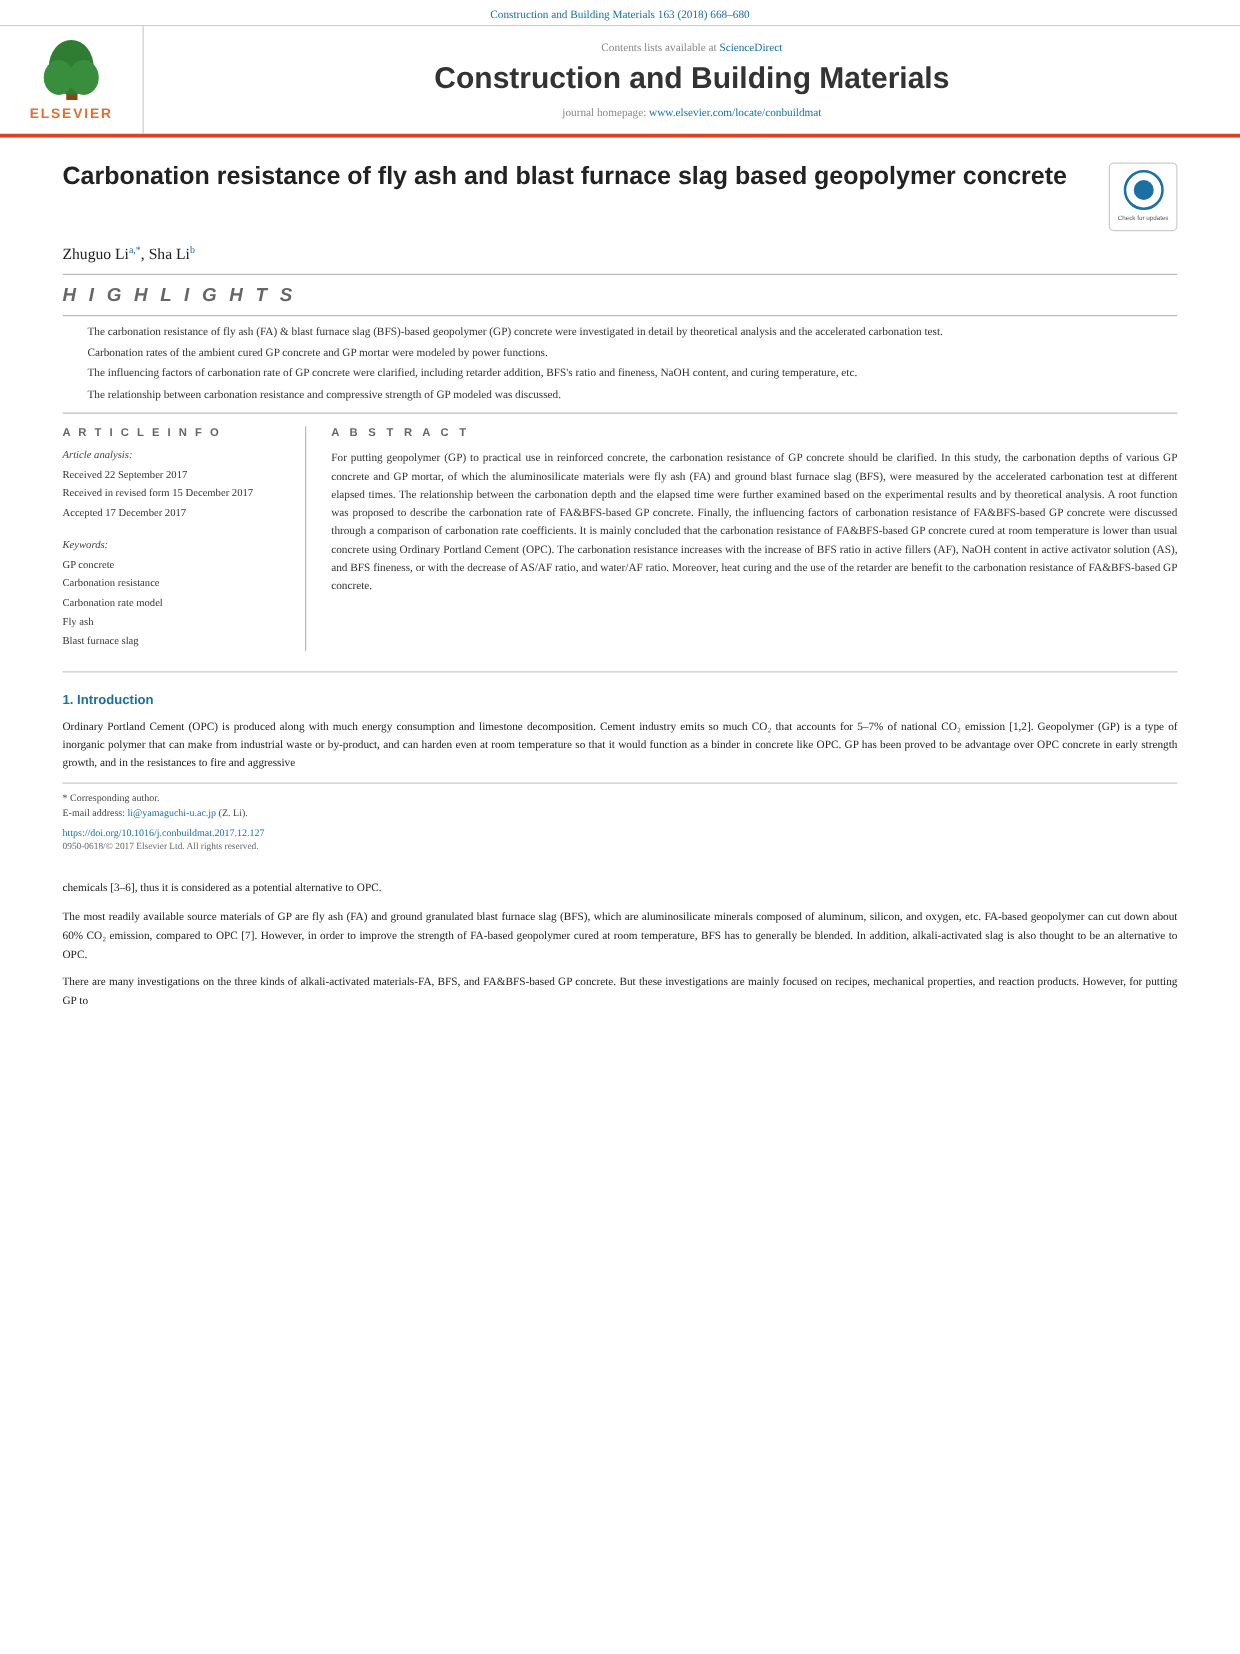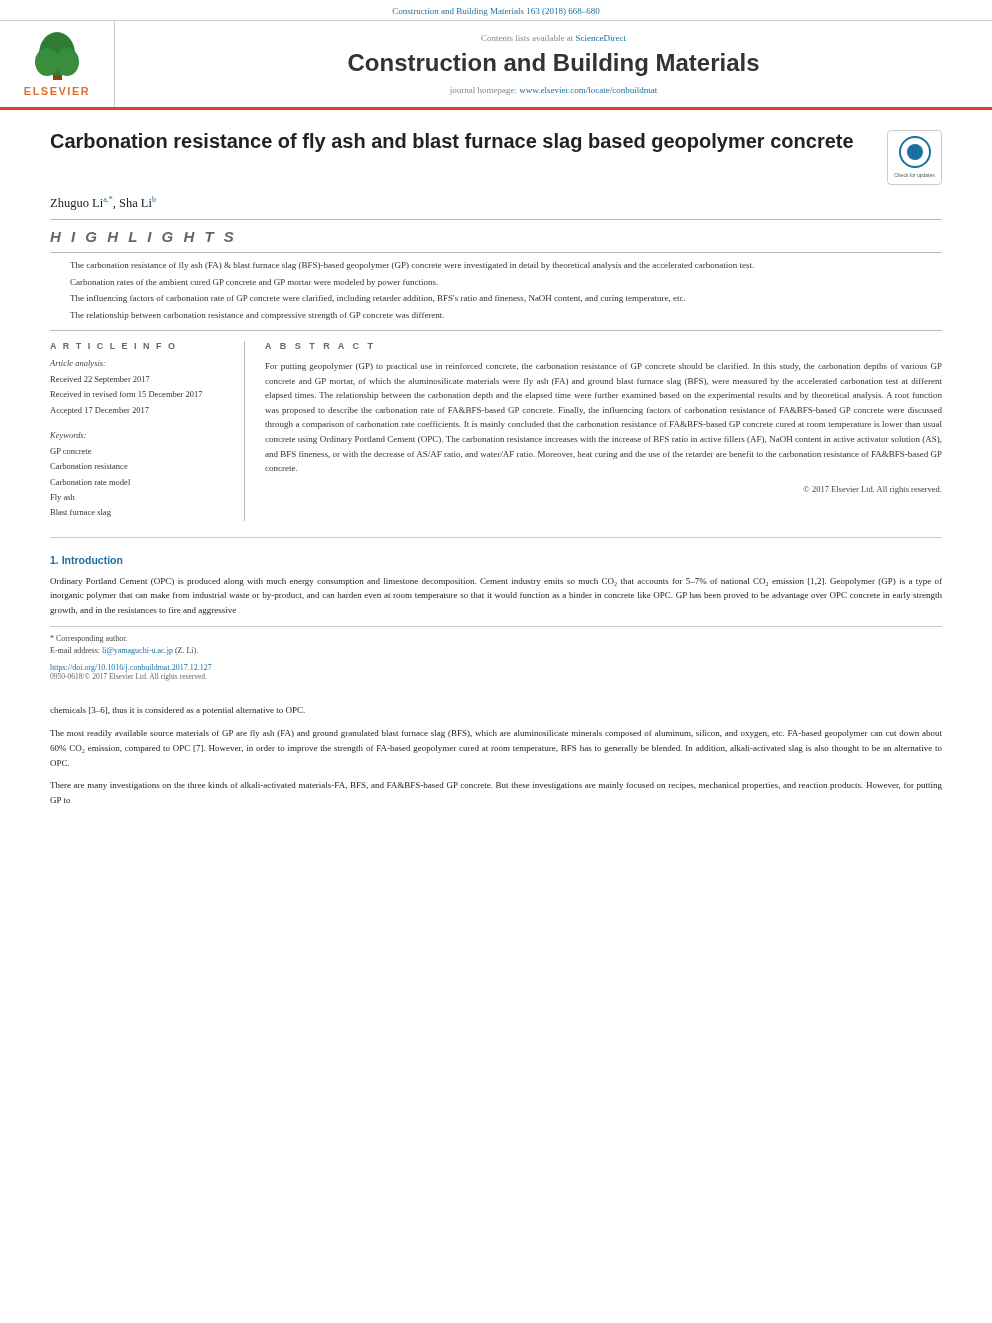--- a/index.html
+++ b/index.html
@@ -67,21 +67,21 @@
 
 
   <hr style="border:none;border-top:1px solid #bbb;margin:8px 0;">
 
   <div style="font-size:15px; letter-spacing:3px; color:#666; font-family:Arial,sans-serif; font-weight:bold; margin-bottom:7px; margin-top:8px;font-style:italic;">H I G H L I G H T S</div>
   <hr style="border:none;border-top:1px solid #bbb;margin:0 0 6px 0;">
   <ul style="list-style:none; padding-left:8px; margin-bottom:8px;">
     <li style="font-size:9px; color:#333; line-height:1.5; margin-bottom:3px; padding-left:12px; position:relative;">The carbonation resistance of fly ash (FA) &amp; blast furnace slag (BFS)-based geopolymer (GP) concrete were investigated in detail by theoretical analysis and the accelerated carbonation test.</li>
     <li style="font-size:9px; color:#333; line-height:1.5; margin-bottom:3px; padding-left:12px; position:relative;">Carbonation rates of the ambient cured GP concrete and GP mortar were modeled by power functions.</li>
     <li style="font-size:9px; color:#333; line-height:1.5; margin-bottom:3px; padding-left:12px; position:relative;">The influencing factors of carbonation rate of GP concrete were clarified, including retarder addition, BFS's ratio and fineness, NaOH content, and curing temperature, etc.</li>
-    <li style="font-size:9px; color:#333; line-height:1.5; margin-bottom:3px; padding-left:12px; position:relative;">The relationship between carbonation resistance and compressive strength of GP concrete was different.</li>
+    <li style="font-size:9px; color:#333; line-height:1.5; margin-bottom:3px; padding-left:12px; position:relative;">The relationship between carbonation resistance and compressive strength of GP modeled was discussed.</li>
   </ul>
   <hr style="border:none;border-top:1px solid #bbb;margin:0 0 10px 0;">
 
   <div style="display:flex; gap:20px;">
 
     <div style="width:195px; flex-shrink:0; border-right:1px solid #bbb; padding-right:14px;">
       <div style="font-size:9px; letter-spacing:2px; color:#666; font-family:Arial,sans-serif; font-weight:bold; margin-bottom:7px;">A R T I C L E   I N F O</div>
       <div style="font-size:8.5px; font-style:italic; color:#444; margin-bottom:4px;">Article analysis:</div>
       <div style="font-size:8.5px; color:#333; line-height:1.8;">Received 22 September 2017</div>
       <div style="font-size:8.5px; color:#333; line-height:1.8;">Received in revised form 15 December 2017</div>
@@ -90,21 +90,20 @@
       <div style="font-size:8.5px; color:#333; line-height:1.8;">GP concrete</div>
       <div style="font-size:8.5px; color:#333; line-height:1.8;">Carbonation resistance</div>
       <div style="font-size:8.5px; color:#333; line-height:1.8;">Carbonation rate model</div>
       <div style="font-size:8.5px; color:#333; line-height:1.8;">Fly ash</div>
       <div style="font-size:8.5px; color:#333; line-height:1.8;">Blast furnace slag</div>
     </div>
 
     <div style="flex:1;">
       <div style="font-size:9px; letter-spacing:3px; color:#666; font-family:Arial,sans-serif; font-weight:bold; margin-bottom:8px;">A B S T R A C T</div>
       <div style="font-size:9px; color:#333; line-height:1.62; text-align:justify;">For putting geopolymer (GP) to practical use in reinforced concrete, the carbonation resistance of GP concrete should be clarified. In this study, the carbonation depths of various GP concrete and GP mortar, of which the aluminosilicate materials were fly ash (FA) and ground blast furnace slag (BFS), were measured by the accelerated carbonation test at different elapsed times. The relationship between the carbonation depth and the elapsed time were further examined based on the experimental results and by theoretical analysis. A root function was proposed to describe the carbonation rate of FA&amp;BFS-based GP concrete. Finally, the influencing factors of carbonation resistance of FA&amp;BFS-based GP concrete were discussed through a comparison of carbonation rate coefficients. It is mainly concluded that the carbonation resistance of FA&amp;BFS-based GP concrete cured at room temperature is lower than usual concrete using Ordinary Portland Cement (OPC). The carbonation resistance increases with the increase of BFS ratio in active fillers (AF), NaOH content in active activator solution (AS), and BFS fineness, or with the decrease of AS/AF ratio, and water/AF ratio. Moreover, heat curing and the use of the retarder are benefit to the carbonation resistance of FA&amp;BFS-based GP concrete.</div>
-      <div style="font-size:8.5px; color:#444; text-align:right; margin-top:8px;">© 2017 Elsevier Ltd. All rights reserved.</div>
     </div>
   </div>
 
   <hr style="border:none;border-top:1px solid #ccc;margin:16px 0;">
 
   <div style="display:flex; gap:22px;flex-direction:column;">
 
     <div style="flex:1;">
       <div style="font-size:10.5px; color:#1a6fa3; font-weight:bold; margin-bottom:8px; font-family:Arial,sans-serif;">1. Introduction</div>
       <div style="font-size:9px; color:#222; line-height:1.65; text-align:justify; margin-bottom:8px;">Ordinary Portland Cement (OPC) is produced along with much energy consumption and limestone decomposition. Cement industry emits so much CO₂ that accounts for 5–7% of national CO₂ emission [1,2]. Geopolymer (GP) is a type of inorganic polymer that can make from industrial waste or by-product, and can harden even at room temperature so that it would function as a binder in concrete like OPC. GP has been proved to be advantage over OPC concrete in early strength growth, and in the resistances to fire and aggressive</div>

